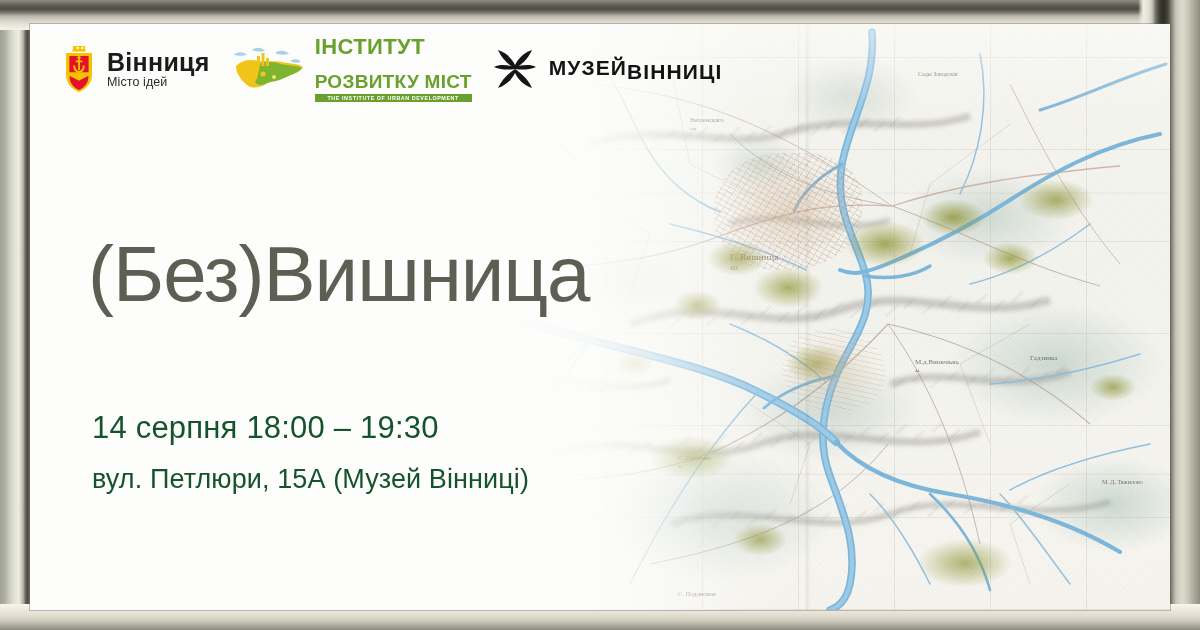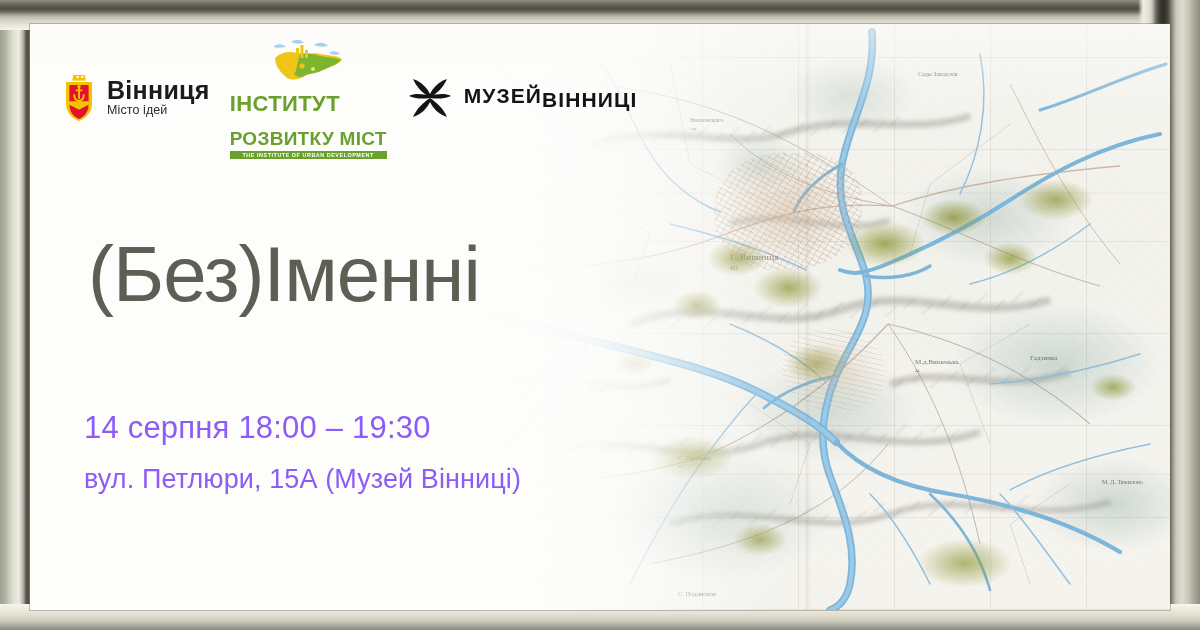--- a/index.html
+++ b/index.html
@@ -121,40 +121,40 @@
 
   
   .logo-vin{display:flex;align-items:center;gap:11px;}
   .coa{position:relative;width:34px;height:50px;flex:none;}
   .coa svg{display:block;width:34px;height:50px;}
   .vin-words{display:flex;flex-direction:column;line-height:1;}
   .vin-name{font-size:25px;font-weight:700;color:#1b1b1b;letter-spacing:.3px;}
   .vin-sub{font-size:12.5px;color:#2a2a2a;margin-top:1px;letter-spacing:.1px;}
 
   
-  .logo-inst{display:flex;align-items:center;gap:7px;flex-direction:column;}
+  .logo-inst{display:flex;align-items:center;gap:7px;}
   .ua-map{width:78px;height:50px;flex:none;}
   .inst-words{display:flex;flex-direction:column;line-height:1;}
   .inst-l1{font-size:22px;font-weight:700;color:#6aa02e;letter-spacing:.4px;}
   .inst-l2{font-size:19px;font-weight:700;color:#6aa02e;letter-spacing:.3px;margin-top:14px;}
   .inst-l3{margin-top:3px;background:#6aa02e;color:#ffffff;font-size:5.4px;font-weight:700;
     letter-spacing:.55px;padding:1.6px 2px 1.4px;text-align:center;white-space:nowrap;}
 
   
   .logo-mus{display:flex;align-items:center;gap:11px;}
   .mus-mark{width:46px;height:46px;flex:none;}
   .mus-words{display:flex;line-height:1;}
   .mus-l1{font-size:21px;font-weight:700;color:#141414;letter-spacing:1.1px;}
   .mus-l2{font-size:21px;font-weight:700;color:#141414;letter-spacing:1.1px;margin-top:4px;}
 
   .title{position:absolute;left:58px;top:160px;width:560px;
     font-size:78px;line-height:.98;font-weight:500;color:#5e5e54;letter-spacing:-1px;}
   .title .ln{display:block;white-space:nowrap;}
 
-  .meta{position:absolute;left:54px;top:386px;width:620px;color:#8b5cf6;}
+  .meta{position:absolute;left:62px;top:386px;width:620px;color:#14532d;}
   .meta .when{font-size:31px;font-weight:500;letter-spacing:.2px;white-space:nowrap;}
   .meta .where{font-size:27px;font-weight:400;letter-spacing:.1px;margin-top:18px;white-space:nowrap;}
 </style>
 </head>
 <body>
 
 <div id="poster">
 
   <div class="frame-outer"></div>
   <div class="frame-left"></div>
@@ -395,21 +395,21 @@
             </svg>
           </span>
           <span class="mus-words">
             <span class="mus-l1">МУЗЕЙ</span>
             <span class="mus-l2">ВІННИЦІ</span>
           </span>
         </div>
       </div>
 
       <h1 class="title">
-        <span class="ln">(Без)Іменні</span>
+        <span class="ln">(Без)Вишница</span>
       </h1>
 
       <div class="meta">
         <div class="when">14 серпня 18:00 – 19:30</div>
         <div class="where">вул. Петлюри, 15А (Музей Вінниці)</div>
       </div>
 
     </div>
   </div>
 </div>

